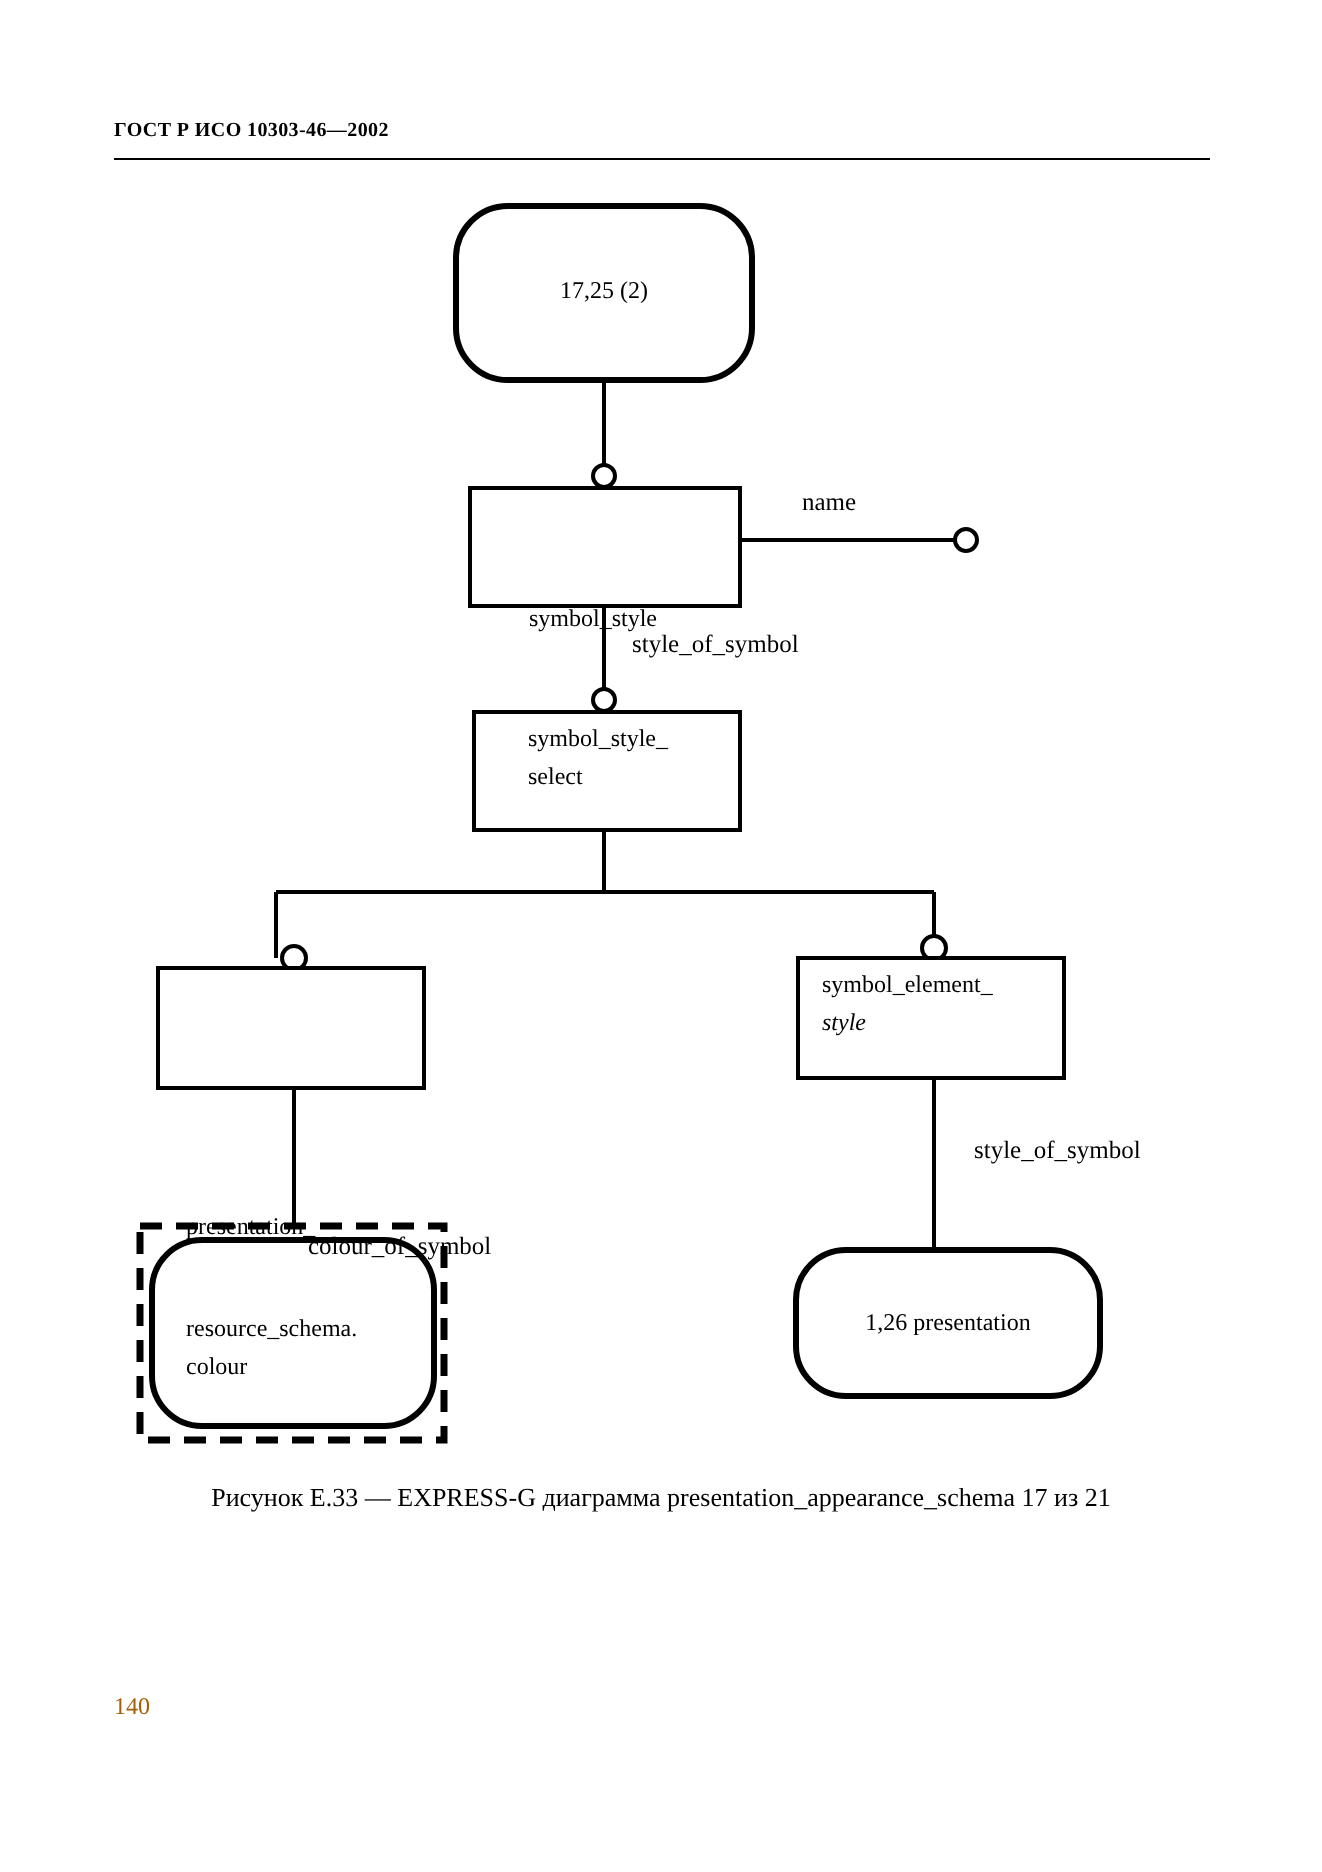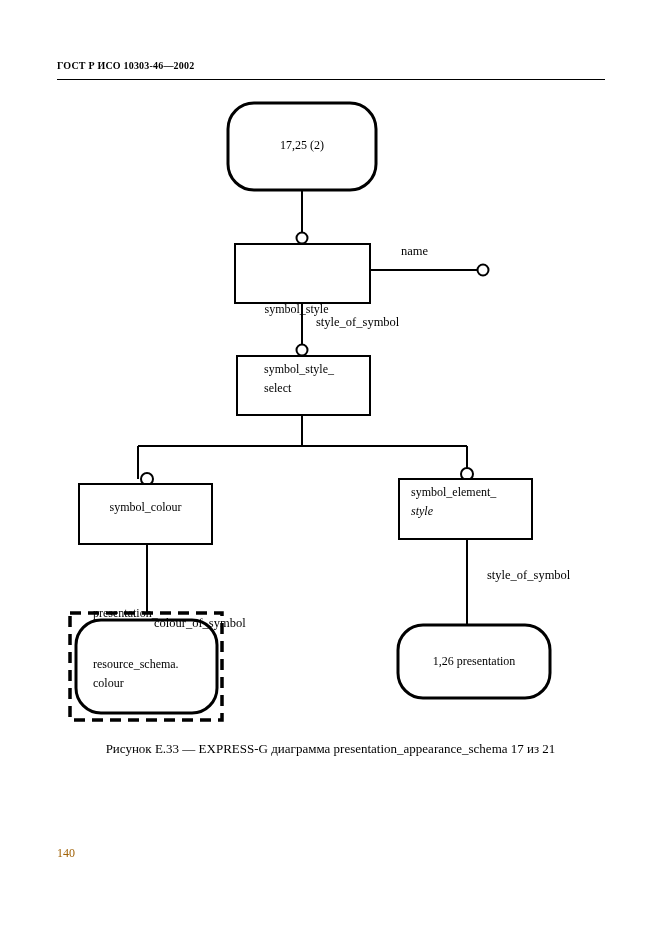--- a/index.html
+++ b/index.html
@@ -123,21 +123,20 @@
     <rect x="398" y="625" width="152" height="73" rx="25" ry="25" fill="#ffffff" stroke="#000" stroke-width="3"></rect>
   </svg>
 
   <div class="node-label centered" style="left:228px; top:136px; width:148px;">17,25 (2)</div>
 
   <div class="node-label centered" style="left:235px; top:252px; width:123px;margin-top:48px;">symbol_style</div>
 
   <div class="node-label" style="left:264px; top:360px;">symbol_style_</div>
   <div class="node-label" style="left:264px; top:379px;">select</div>
 
-  <div class="node-label centered" style="left:79px; top:498px; width:133px;">symbol_colour</div>
 
   <div class="node-label" style="left:411px; top:483px;">symbol_element_</div>
   <div class="node-label" style="left:411px; top:502px;font-style:italic;">style</div>
 
   <div class="node-label" style="left:93px; top:604px;">presentation_</div>
   <div class="node-label" style="left:93px; top:655px;">resource_schema.</div>
   <div class="node-label" style="left:93px; top:674px;">colour</div>
 
   <div class="node-label centered" style="left:398px; top:652px; width:152px;">1,26 presentation</div>
 

